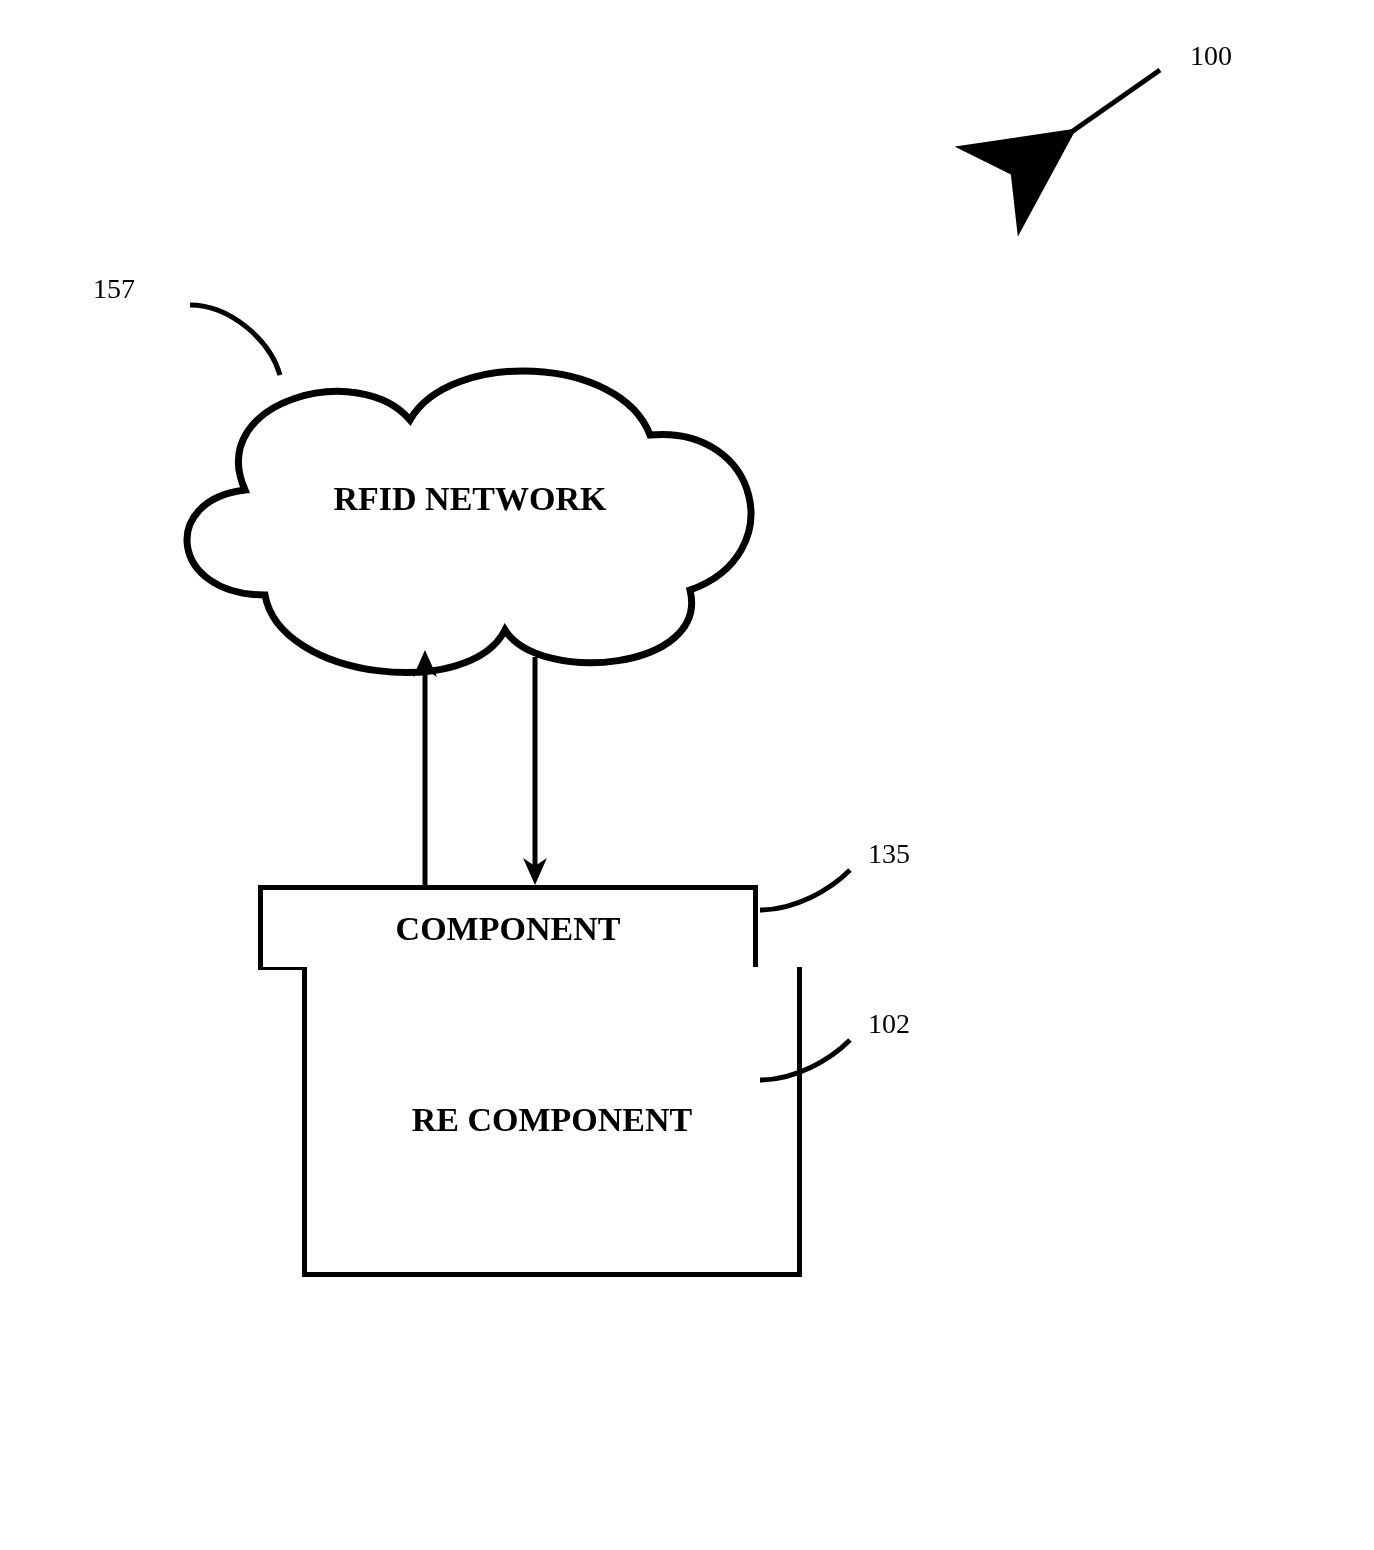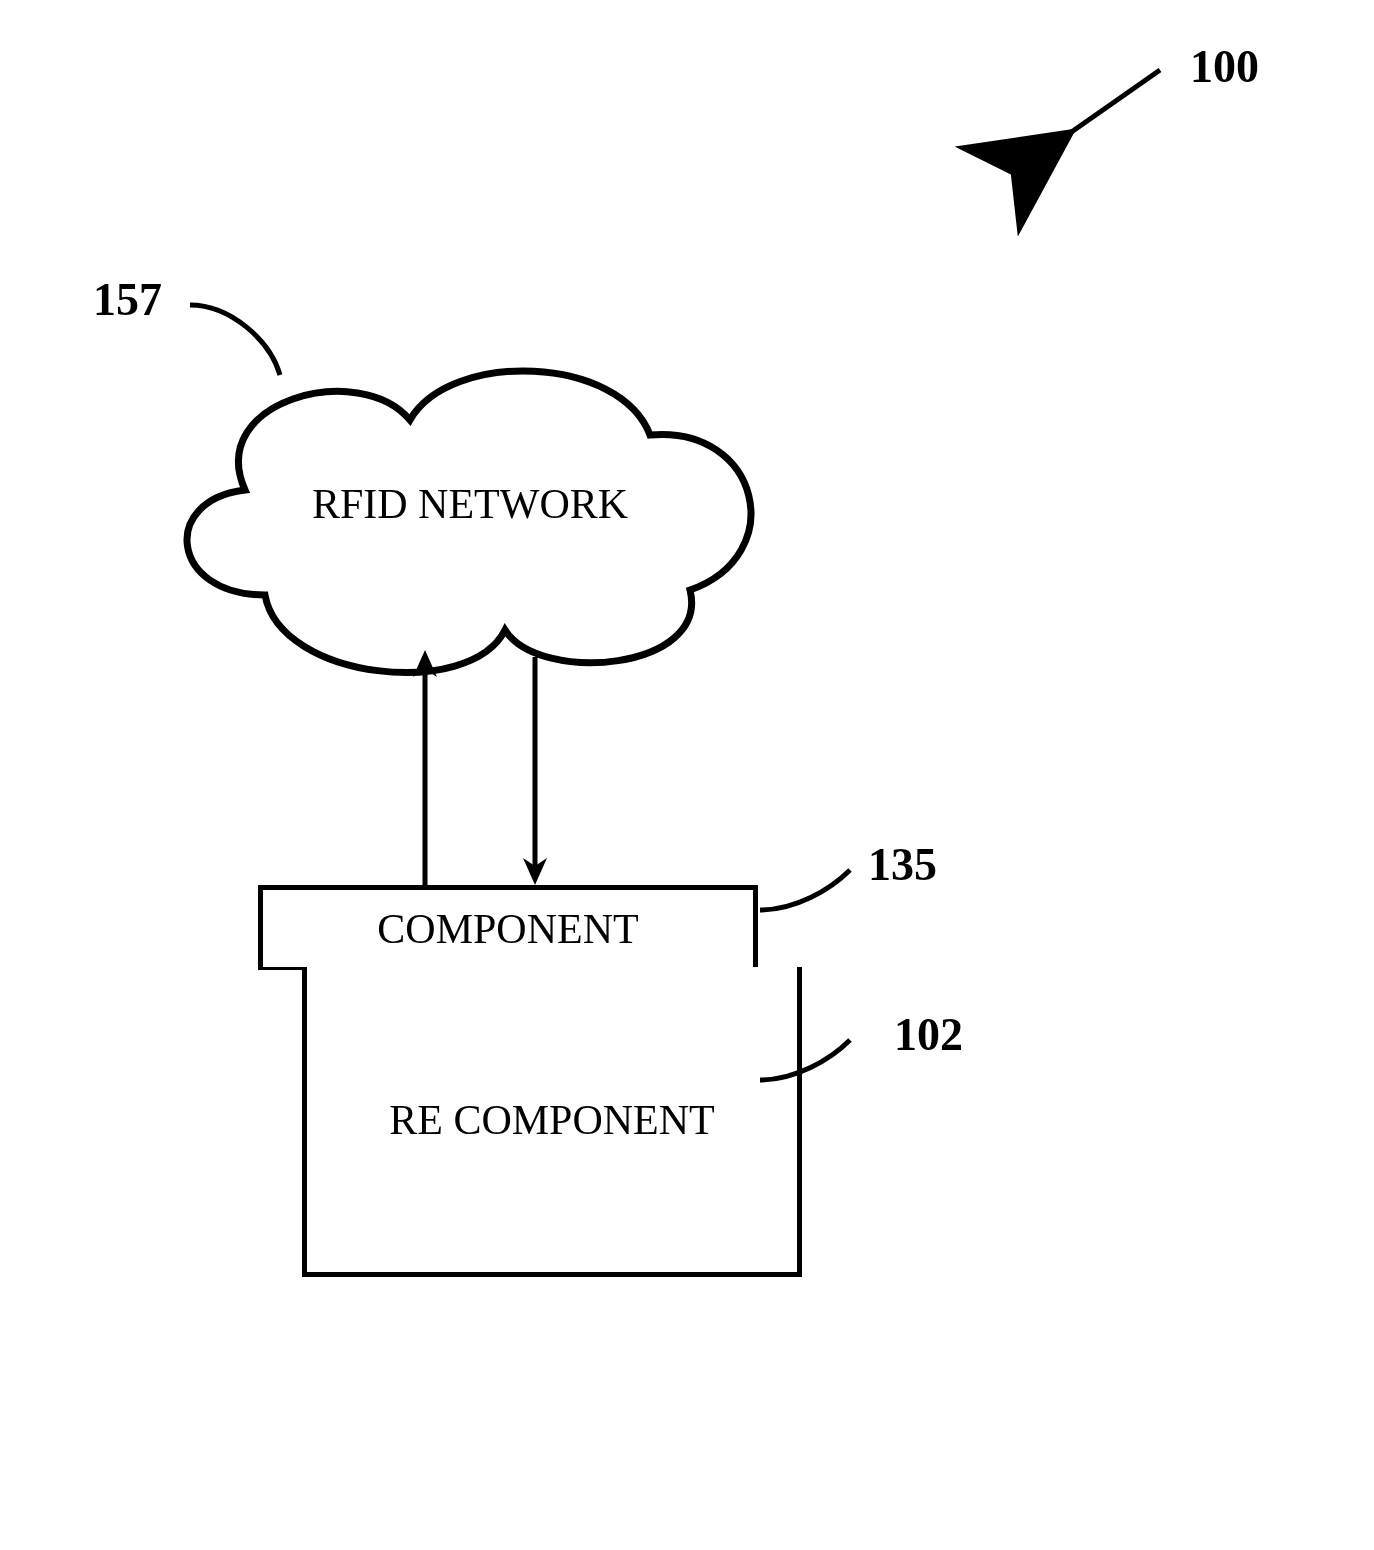--- a/index.html
+++ b/index.html
@@ -35,22 +35,22 @@
   left:258px;top:967px;
   width:500px;height:310px;
   border:5px solid #000;
   border-top:none;
   box-sizing:border-box;
   display:flex;align-items:center;justify-content:center;
   background:#fff;
   margin-left:44px;
 }
 
-.label-big{font-size:42px;font-weight:400;}
-.label-num{font-size:46px;font-weight:700;position:absolute;}
+.label-big{font-size:34px;font-weight:700;}
+.label-num{font-size:28px;font-weight:400;position:absolute;}
 
 .arrow-group{position:absolute;left:385px;top:645px;width:200px;height:245px;}
 .arrow-group svg{width:100%;height:100%;overflow:visible;}
 
 .ref100{position:absolute;left:1020px;top:45px;width:260px;height:120px;}
 .ref100 svg{overflow:visible;}
 
 .leader{position:absolute;}
 .leader svg{overflow:visible;}
 </style>
@@ -123,15 +123,15 @@
       <path d="M5 45 C 40 45 75 25 95 5" fill="none" stroke="#000" stroke-width="5"></path>
     </svg>
   </div>
   <div class="label-num" style="left:868px;top:838px;">135</div>
 
   <div class="leader" style="left:755px;top:1035px;width:130px;height:60px;">
     <svg width="130" height="60">
       <path d="M5 45 C 40 45 75 25 95 5" fill="none" stroke="#000" stroke-width="5"></path>
     </svg>
   </div>
-  <div class="label-num" style="left:868px;top:1008px;margin-left:26px;">102</div>
+  <div class="label-num" style="left:868px;top:1008px;">102</div>
 
 </div>
 
 </body></html>

